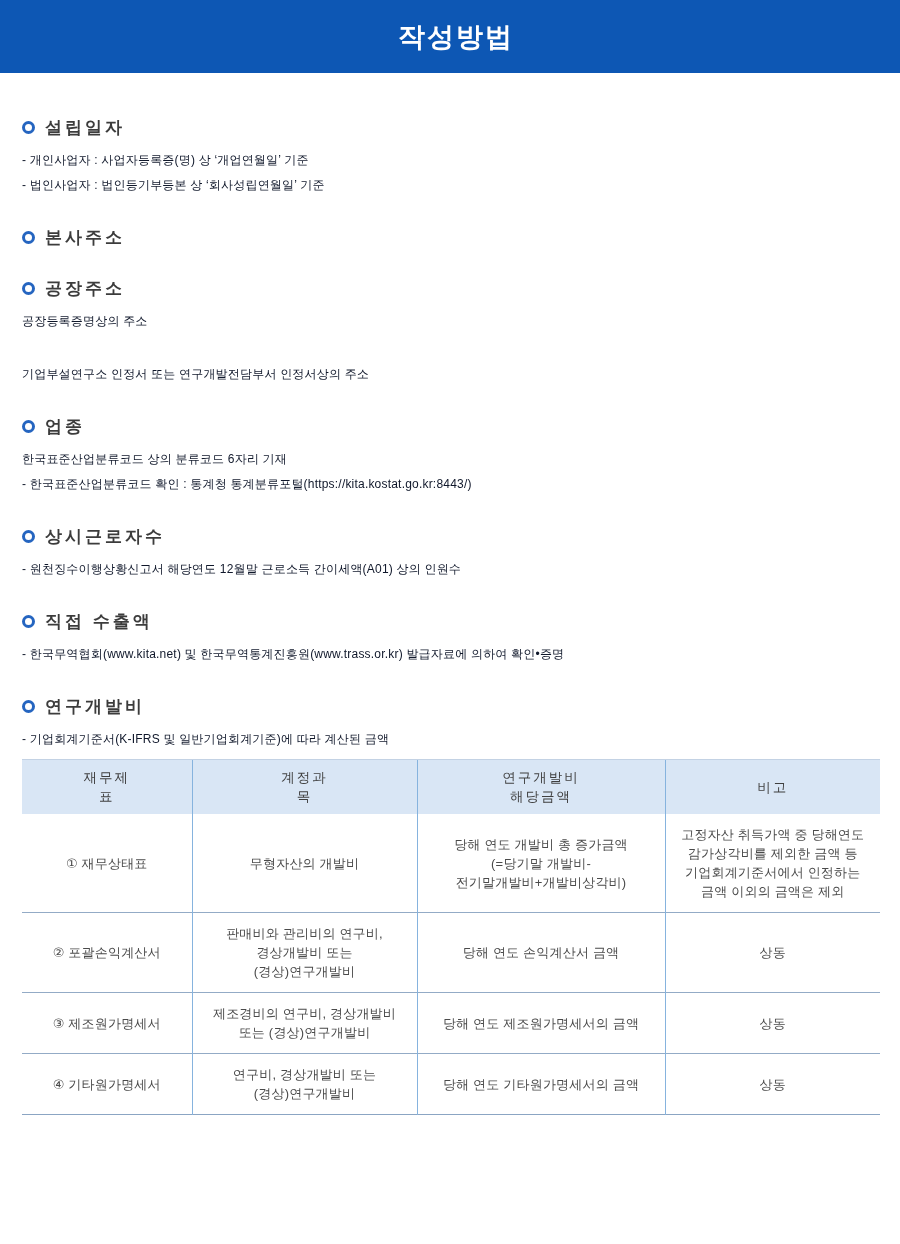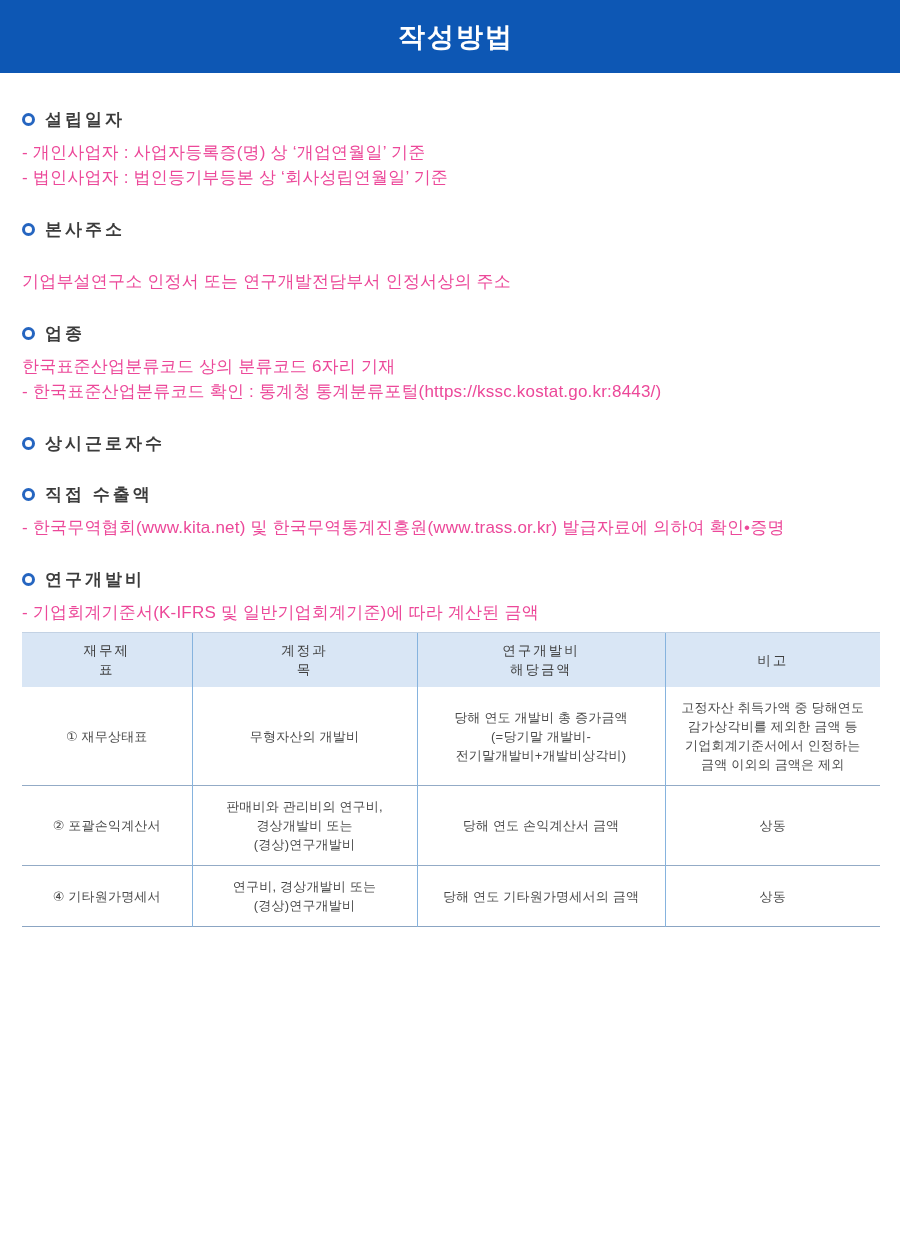--- a/index.html
+++ b/index.html
@@ -28,21 +28,21 @@
     color: #ffffff;
     font-size: 27px;
     font-weight: bold;
     letter-spacing: 2px;
   }
   
   .content {
     padding: 27px 20px 0 22px;
   }
   .section { margin-top: 28px; }
-  .section:first-child { margin-top: 8px; }
+  .section:first-child { margin-top: 16px; }
   .sec-head {
     display: flex;
     align-items: center;
     margin-bottom: 9px;
   }
   .bullet {
     flex: 0 0 auto;
     width: 7px;
     height: 7px;
     border: 3.5px solid #2565c0;
@@ -50,23 +50,23 @@
     background: #ffffff;
     margin-right: 10px;
   }
   .sec-title {
     font-size: 17px;
     font-weight: bold;
     color: #3c3c3c;
     letter-spacing: 3px;
   }
   .sec-body .line {
-    font-size: 17px;
+    font-size: 12px;
     line-height: 25px;
-    color: #ec4899;
+    color: #0f172a;
     letter-spacing: 0.2px;
     white-space: pre-line;
     padding-left: 17px;
     text-indent: -17px;
   }
   
   .guide-table {
     width: 858px;
     margin-top: 7px;
     border-collapse: collapse;
@@ -129,42 +129,54 @@
     </div>
   </div>
 
   <div class="section">
     <div class="sec-head">
       <span class="bullet"></span>
       <span class="sec-title">본사주소</span>
     </div>
   </div>
 
+  <div class="section">
+    <div class="sec-head">
+      <span class="bullet"></span>
+      <span class="sec-title">공장주소</span>
+    </div>
+    <div class="sec-body">
+      <div class="line">공장등록증명상의 주소</div>
+    </div>
+  </div>
 
   <div class="section">
     <div class="sec-body">
       <div class="line">기업부설연구소 인정서 또는 연구개발전담부서 인정서상의 주소</div>
     </div>
   </div>
 
   <div class="section">
     <div class="sec-head">
       <span class="bullet"></span>
       <span class="sec-title">업종</span>
     </div>
     <div class="sec-body">
       <div class="line">한국표준산업분류코드 상의 분류코드 6자리 기재</div>
-      <div class="line">- 한국표준산업분류코드 확인 : 통계청 통계분류포털(https://kssc.kostat.go.kr:8443/)</div>
+      <div class="line">- 한국표준산업분류코드 확인 : 통계청 통계분류포털(https://kita.kostat.go.kr:8443/)</div>
     </div>
   </div>
 
   <div class="section">
     <div class="sec-head">
       <span class="bullet"></span>
       <span class="sec-title">상시근로자수</span>
+    </div>
+    <div class="sec-body">
+      <div class="line">- 원천징수이행상황신고서 해당연도 12월말 근로소득 간이세액(A01) 상의 인원수</div>
     </div>
   </div>
 
   <div class="section">
     <div class="sec-head">
       <span class="bullet"></span>
       <span class="sec-title">직접 수출액</span>
     </div>
     <div class="sec-body">
       <div class="line">- 한국무역협회(www.kita.net) 및 한국무역통계진흥원(www.trass.or.kr) 발급자료에 의하여 확인•증명</div>
@@ -213,20 +225,27 @@
       </tr>
       <tr>
         <td>② 포괄손익계산서</td>
         <td>판매비와 관리비의 연구비,
 경상개발비 또는
 (경상)연구개발비</td>
         <td>당해 연도 손익계산서 금액</td>
         <td>상동</td>
       </tr>
       <tr>
+        <td>③ 제조원가명세서</td>
+        <td>제조경비의 연구비, 경상개발비
+또는 (경상)연구개발비</td>
+        <td>당해 연도 제조원가명세서의 금액</td>
+        <td>상동</td>
+      </tr>
+      <tr>
         <td>④ 기타원가명세서</td>
         <td>연구비, 경상개발비 또는
 (경상)연구개발비</td>
         <td>당해 연도 기타원가명세서의 금액</td>
         <td>상동</td>
       </tr>
     </tbody>
   </table>
 
 </div>

